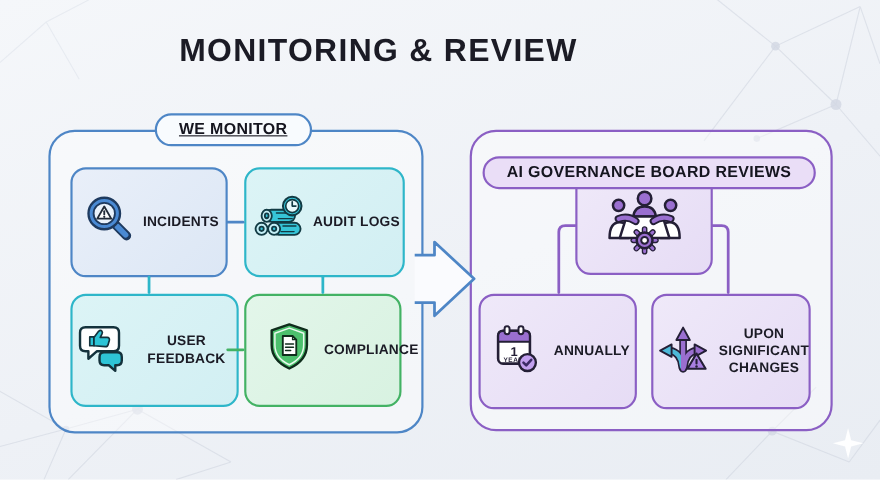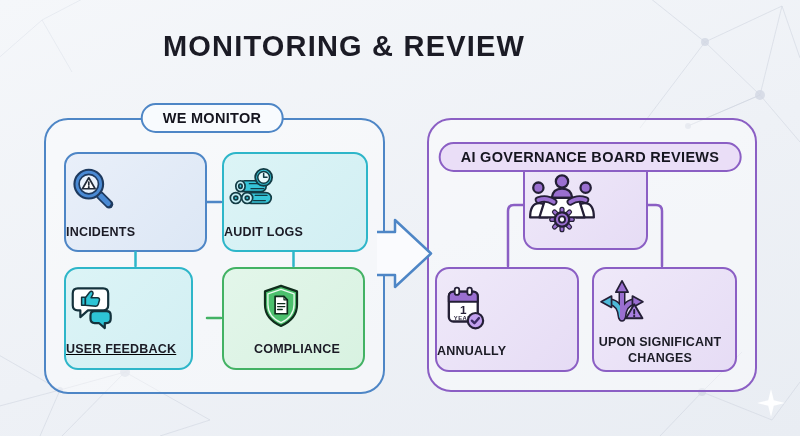--- a/index.html
+++ b/index.html
@@ -29,35 +29,35 @@
   .panel.blue{left:44px;top:118px;width:337px;height:272px;border:2.5px solid #4e86c6;}
   .panel.purple{left:427px;top:118px;width:326px;height:270px;border:2.5px solid #8b5fc4;}
 
   
   .pill{
     position:absolute;top:103px;height:30px;box-sizing:border-box;
     display:flex;align-items:center;justify-content:center;padding:0 20px;
     border-radius:17px;font-weight:800;font-size:14.5px;letter-spacing:.3px;
     color:#15151f;z-index:4;white-space:nowrap;
   }
-  .pill.blue{left:212px;transform:translateX(-50%);background:#f8fbfe;border:2.5px solid #4e86c6;}
+  .pill.blue{left:212px;transform:translateX(-50%);background:#f8fbfe;border:2.5px solid #4e86c6;text-decoration:underline;}
   .pill.purple{left:590px;transform:translateX(-50%);background:#eadef7;border:2.5px solid #8b5fc4;margin-top:39px;}
 
   
   .card{
     position:absolute;border-radius:14px;box-sizing:border-box;z-index:3;
-    display:flex;flex-direction:column;align-items:flex-start;justify-content:center;gap:4px;
+    display:flex;flex-direction:row;align-items:center;justify-content:center;gap:4px;
   }
   .card .label{
     font-weight:800;font-size:12.5px;color:#1b1b25;letter-spacing:.2px;
     text-align:center;line-height:1.25;max-width:132px;
   }
   .card.incidents {left:64px; top:152px;width:143px;height:100px;border:2px solid #4e86c6;background:linear-gradient(135deg,#e9eff9,#dce7f5);}
   .card.audit     {left:222px;top:152px;width:146px;height:100px;border:2px solid #2eb6c9;background:linear-gradient(135deg,#dcf4f6,#d2eff3);}
-  .card.feedback  {left:64px; top:267px;width:129px;height:103px;border:2px solid #2eb6c9;background:linear-gradient(135deg,#dcf4f6,#d2eff3);text-decoration:underline;}
+  .card.feedback  {left:64px; top:267px;width:153px;height:103px;border:2px solid #2eb6c9;background:linear-gradient(135deg,#dcf4f6,#d2eff3);}
   .card.compliance{left:222px;top:267px;width:143px;height:103px;border:2px solid #43b264;background:linear-gradient(135deg,#e3f6ea,#d8f2e1);padding-left:30px;}
   .card.board     {left:523px;top:155px;width:125px;height:95px; border:2px solid #8b5fc4;background:linear-gradient(135deg,#efe9f9,#e6dcf5);}
   .card.annually  {left:435px;top:267px;width:144px;height:105px;border:2px solid #8b5fc4;background:linear-gradient(135deg,#efe9f9,#e6dcf5);}
   .card.changes   {left:592px;top:267px;width:145px;height:105px;border:2px solid #8b5fc4;background:linear-gradient(135deg,#efe9f9,#e6dcf5);}
 
   
   #overlay{position:absolute;inset:0;z-index:4;pointer-events:none;}
 </style>
 </head>
 <body>

